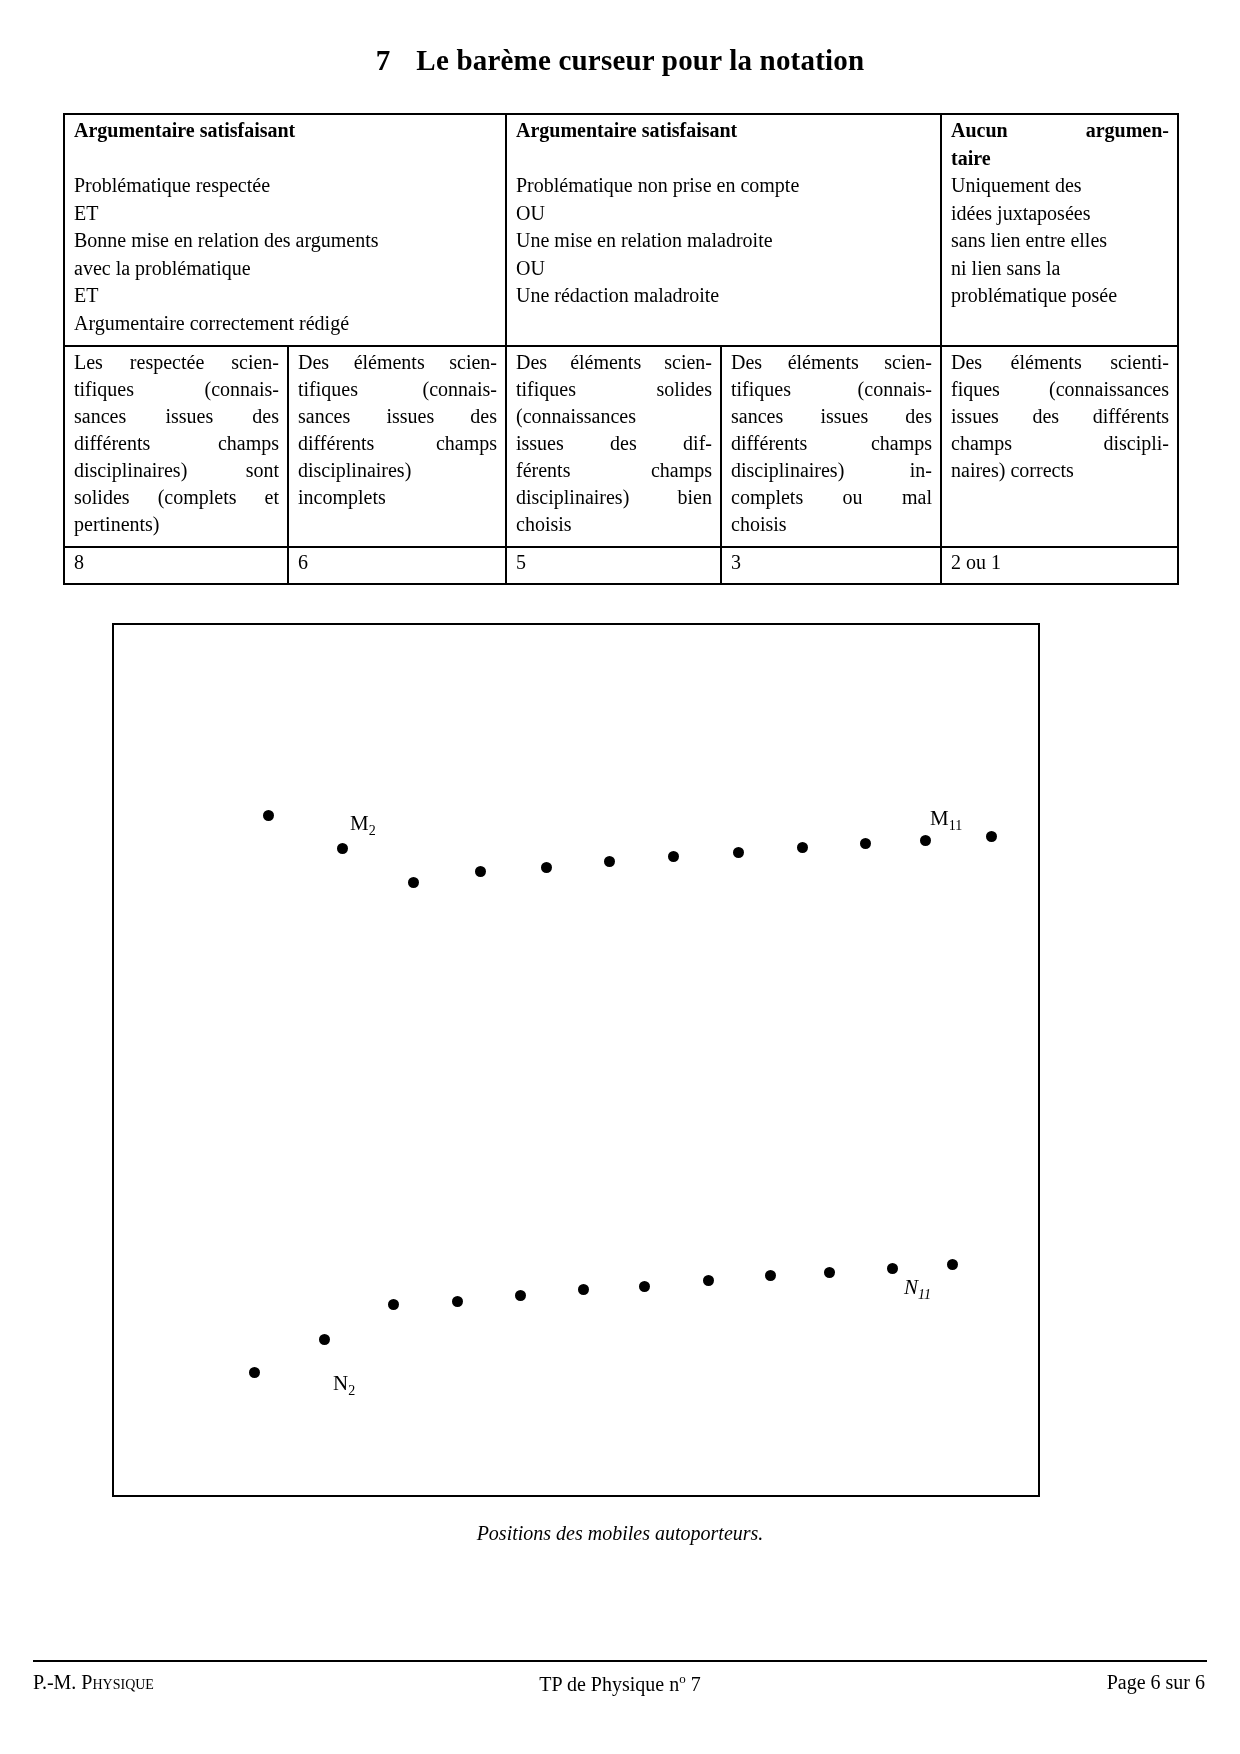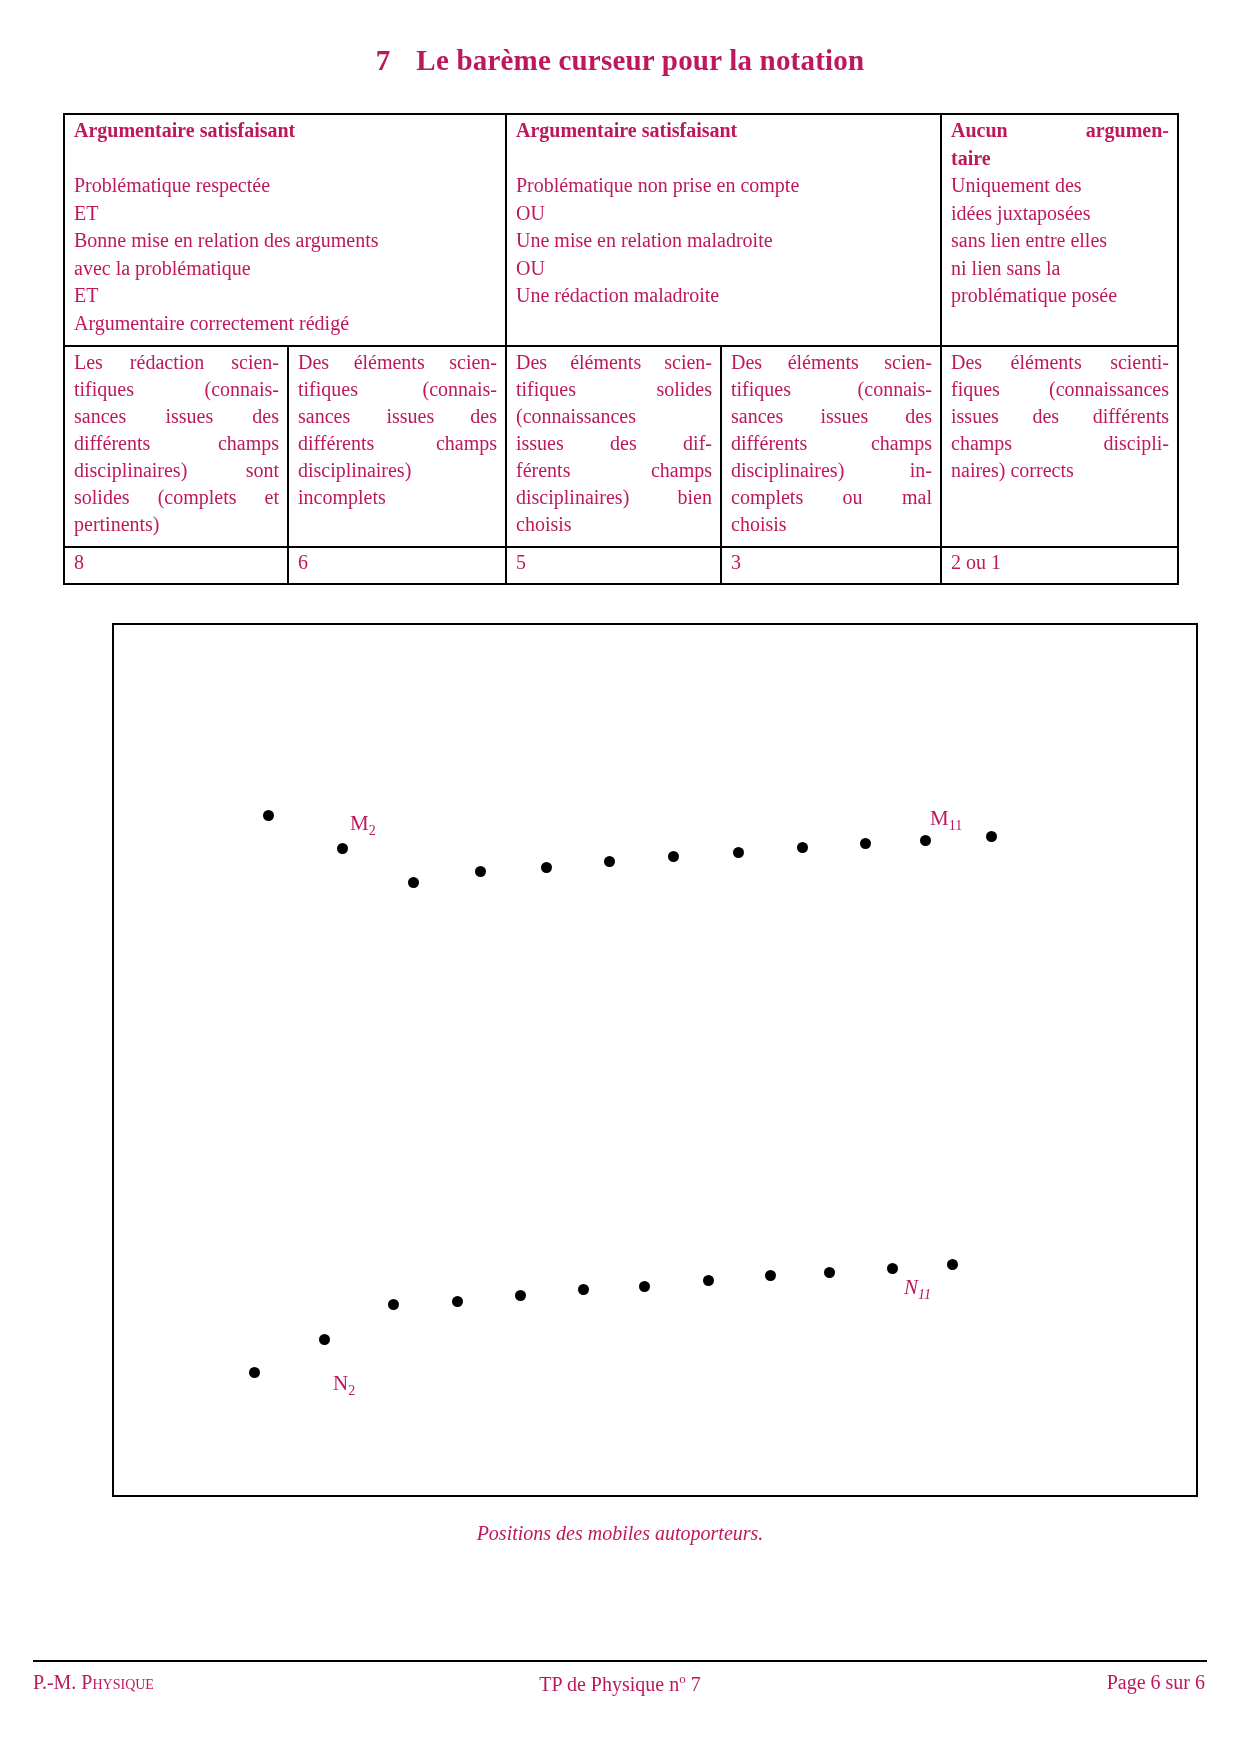--- a/index.html
+++ b/index.html
@@ -2,21 +2,21 @@
 <html><head>
 <meta charset="utf-8">
 <style>
   html,body{margin:0;padding:0;background:#ffffff;}
   #page{
     position:relative;
     width:1240px;
     height:1754px;
     background:#ffffff;
     font-family:"Liberation Serif", serif;
-    color:#be185d;
+    color:#000000;
     overflow:hidden;
   }
   
   #title{
     position:absolute;
     top:44px; left:0; width:100%;
     text-align:center;
     font-size:29px;
     font-weight:bold;
     letter-spacing:0.2px;
@@ -43,21 +43,21 @@
   #rubric tr.r2 td{height:196px; line-height:27px;}
   #rubric tr.r3 td{height:31px; line-height:25px;}
   #rubric .line{min-height:1em; white-space:nowrap;}
   #rubric .wrapline{min-height:1em;}
   #rubric .hd{font-weight:bold;}
   #rubric .just{text-align:justify; text-align-last:justify; white-space:normal;}
   
   #figure-box{
     position:absolute;
     left:112px; top:623px;
-    width:1086px; height:874px;
+    width:928px; height:874px;
     border:2px solid #000000;
     box-sizing:border-box;
   }
   .dot{
     position:absolute;
     width:11px; height:11px;
     background:#000000;
     border-radius:50%;
   }
   .plabel{
@@ -135,21 +135,21 @@
             <div class="line hd">taire</div>
             <div class="line">Uniquement des</div>
             <div class="line">idées juxtaposées</div>
             <div class="line">sans lien entre elles</div>
             <div class="line">ni lien sans la</div>
             <div class="line">problématique posée</div>
           </td>
         </tr>
         <tr class="r2">
           <td>
-            <div class="line just wrapline">Les rédaction scien-</div>
+            <div class="line just wrapline">Les respectée scien-</div>
             <div class="line just wrapline">tifiques (connais-</div>
             <div class="line just wrapline">sances issues des</div>
             <div class="line just wrapline">différents champs</div>
             <div class="line just wrapline">disciplinaires) sont</div>
             <div class="line just wrapline">solides (complets et</div>
             <div class="line">pertinents)</div>
           </td>
           <td>
             <div class="line just wrapline">Des éléments scien-</div>
             <div class="line just wrapline">tifiques (connais-</div>

